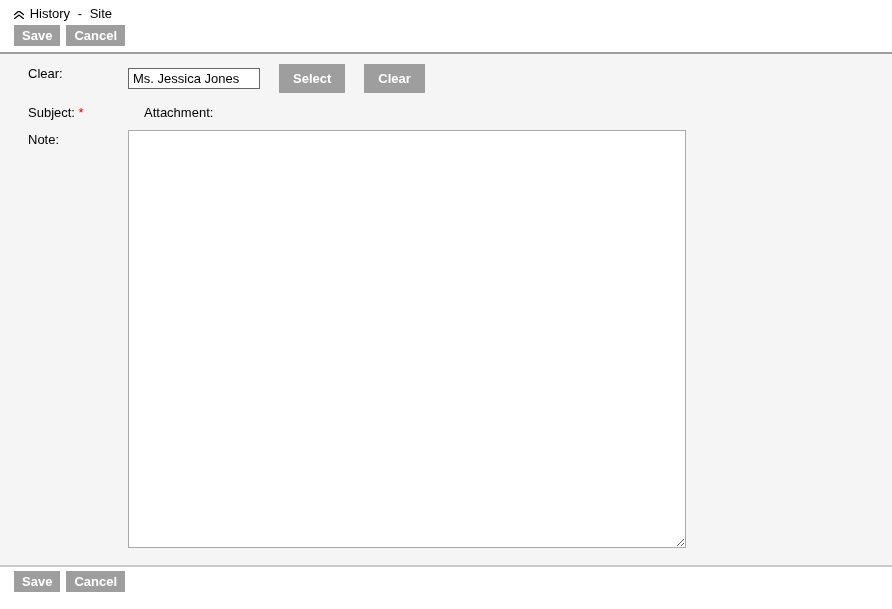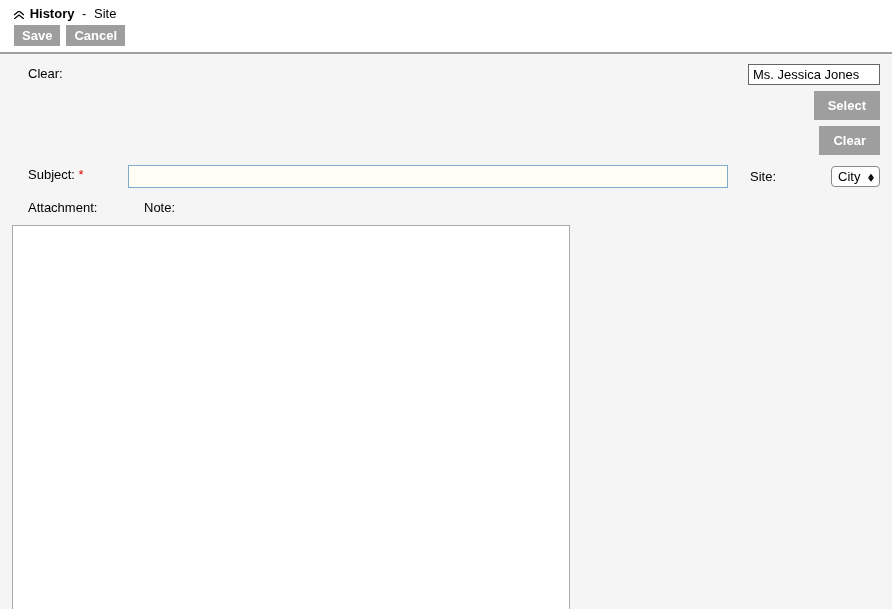--- a/index.html
+++ b/index.html
@@ -19,21 +19,21 @@
     padding: 6px 10px 4px 14px;
     font-size: 13px;
   }
   .breadcrumb .chev {
     display: inline-block;
     margin-right: 2px;
     font-size: 11px;
     vertical-align: middle;
   }
   .breadcrumb .hist {
-    font-weight: bold;
+    font-weight: normal;
   }
   .breadcrumb .sep {
     margin: 0 4px;
     color: #000;
   }
 
   .toolbar {
     padding: 0 0 6px 14px;
     display: flex;
     gap: 6px;
@@ -69,23 +69,22 @@
   .lbl {
     font-size: 13px;
     padding-top: 2px;
     padding-left: 16px;
     white-space: nowrap;
   }
   .req { color: #d00; }
 
   .client-row {
     display: flex;
-    align-items: flex-end;
-    gap: 6px;
-    flex-direction: column;
+    align-items: center;
+    gap: 19px;
   }
   .client-input {
     width: 132px;
     padding: 2px 4px;
     border: 1px solid #666;
     font-size: 13px;
     font-family: inherit;
     background: #fff;
   }
   .btn-grey.inline {
@@ -217,29 +216,20 @@
   <div class="client-row">
     <input class="client-input" value="Ms. Jessica Jones" style="">
     <button class="btn-grey inline">Select</button>
     <button class="btn-grey inline">Clear</button>
   </div>
 
   <div class="lbl">
     <span>Subject:</span>
     <span class="req">*</span>
   </div>
-  <div class="subject-row">
-    <input class="subject-input" value="" style="">
-    <span class="site-lbl">Site:</span>
-    <span class="site-select-wrap">
-      <select class="site-select">
-        <option>City</option>
-      </select>
-    </span>
-  </div>
 
   <div class="lbl">Attachment:</div>
 
   <div class="lbl">Note:</div>
   <div>
     <textarea class="note-area" style=""></textarea>
   </div>
 
 </div>
 

